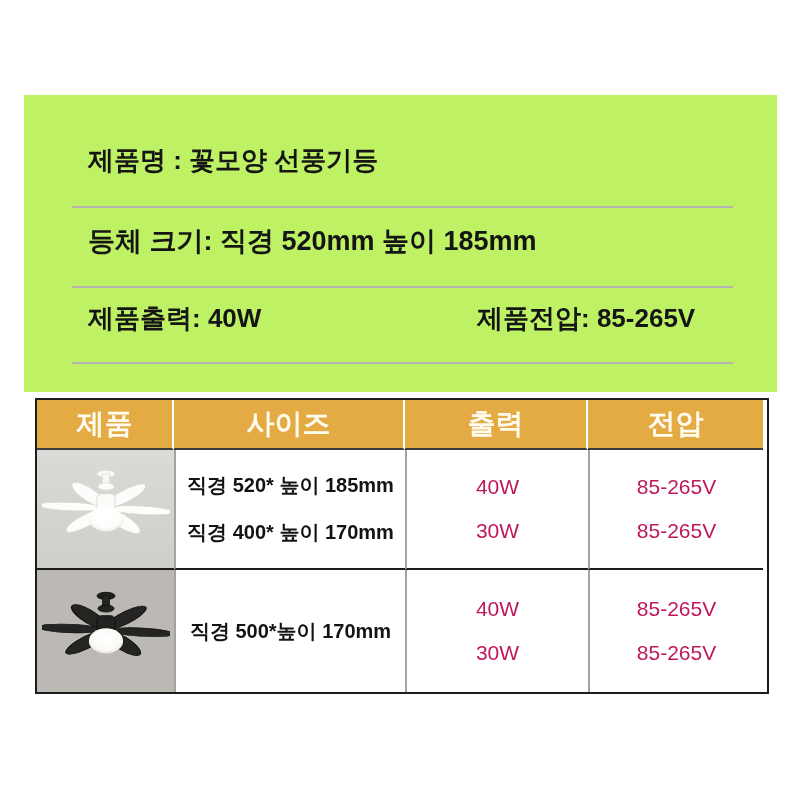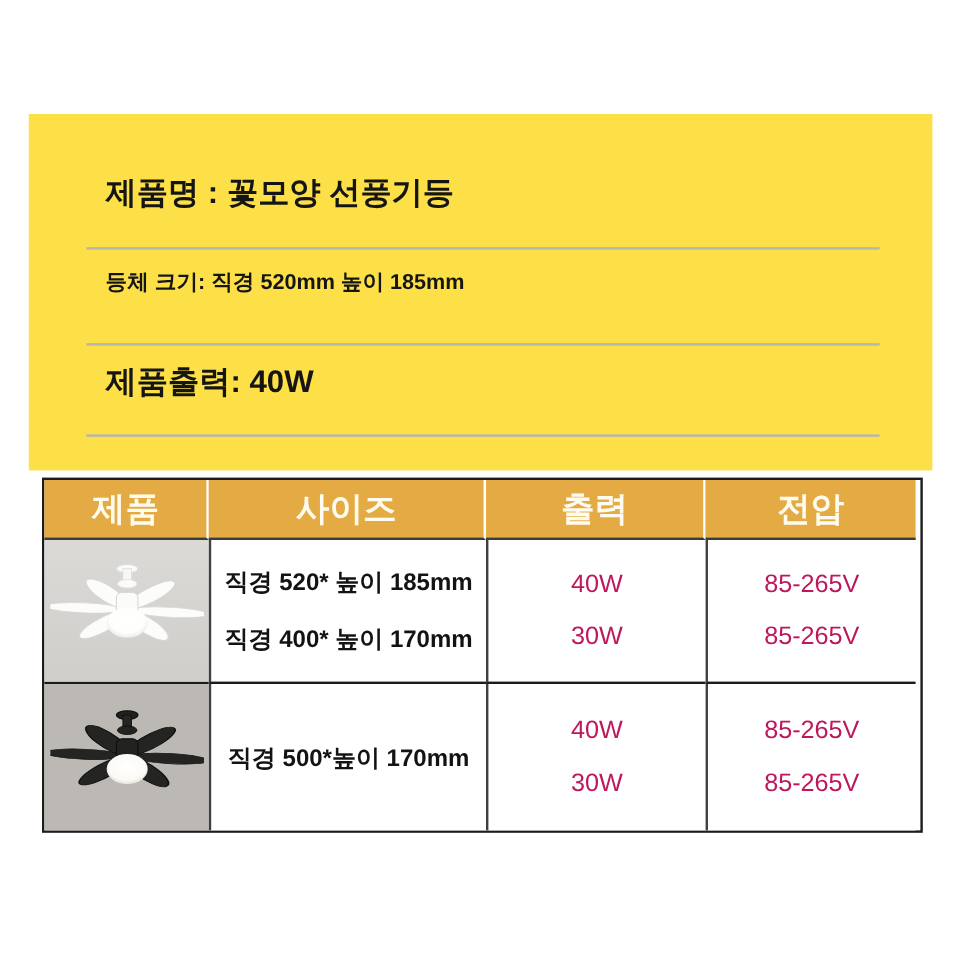--- a/index.html
+++ b/index.html
@@ -4,25 +4,25 @@
 <style>
   html,body{margin:0;padding:0;}
   body{
     width:800px;height:800px;position:relative;background:#ffffff;
     font-family:"Liberation Sans","DejaVu Sans",sans-serif;
     color:#151515;overflow:hidden;
   }
   
   .spec-panel{
     position:absolute;left:24px;top:95px;width:753px;height:297px;
-    background:#fde047;
+    background:#bef264;
   }
   .spec-text{position:absolute;font-weight:800;white-space:nowrap;}
   .spec-title{left:64px;top:48px;font-size:26px;}
-  .spec-size{left:64px;top:128px;font-size:18px;}
+  .spec-size{left:64px;top:128px;font-size:27px;}
   .spec-output{left:64px;top:206px;font-size:26px;}
   .spec-voltage{left:453px;top:206px;font-size:26px;}
   .divider{position:absolute;left:48px;width:661px;height:2px;background:#b5b5b3;}
   .divider-1{top:111px;}
   .divider-2{top:191px;}
   .divider-3{top:267px;}
 
   
   .spec-table{
     position:absolute;left:35px;top:398px;width:730px;
@@ -36,39 +36,40 @@
     background:#e4aa43;color:#fffbee;font-weight:800;font-size:28px;
     display:flex;align-items:center;justify-content:center;
     border-bottom:2px solid #3c3c3c;
   }
   .th.sep{border-right:2px solid #ffffff;}
   .td{
     background:#ffffff;
     display:flex;flex-direction:column;align-items:center;justify-content:center;
     gap:20px;
   }
-  .td.colsep{border-left:2px solid #404040;}
+  .td.colsep{border-left:2px solid #a3a3a3;}
   .td.rowsep{border-bottom:2px solid #1c1c1c;}
   .size-text{font-weight:800;font-size:20px;color:#131313;white-space:nowrap;}
   .plain-text{font-weight:400;font-size:21px;color:#be185d;white-space:nowrap;}
   .img-cell{padding:0;gap:0;}
   .fan-wrap{width:100%;height:100%;display:flex;align-items:center;justify-content:center;}
   .fan-wrap.white{background:linear-gradient(180deg,#dcdad6 0%,#d5d3cf 55%,#d0cec9 100%);}
   .fan-wrap.black{background:#bcb8b3;}
   .fan-svg{width:128px;height:108px;}
 </style>
 </head>
 <body>
 
 <div class="spec-panel">
   <div class="spec-text spec-title">제품명 : 꽃모양 선풍기등</div>
   <div class="divider divider-1"></div>
   <div class="spec-text spec-size">등체 크기: 직경 520mm 높이 185mm</div>
   <div class="divider divider-2"></div>
   <div class="spec-text spec-output">제품출력: 40W</div>
+  <div class="spec-text spec-voltage">제품전압: 85-265V</div>
   <div class="divider divider-3"></div>
 </div>
 
 <div class="spec-table">
 
   <div class="th sep">제품</div>
   <div class="th sep">사이즈</div>
   <div class="th sep">출력</div>
   <div class="th">전압</div>
 

